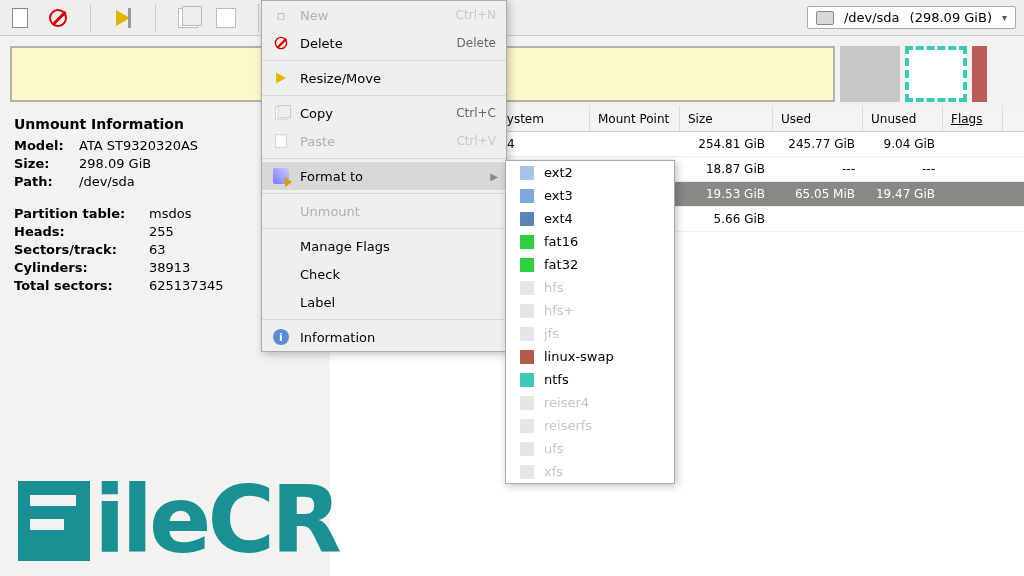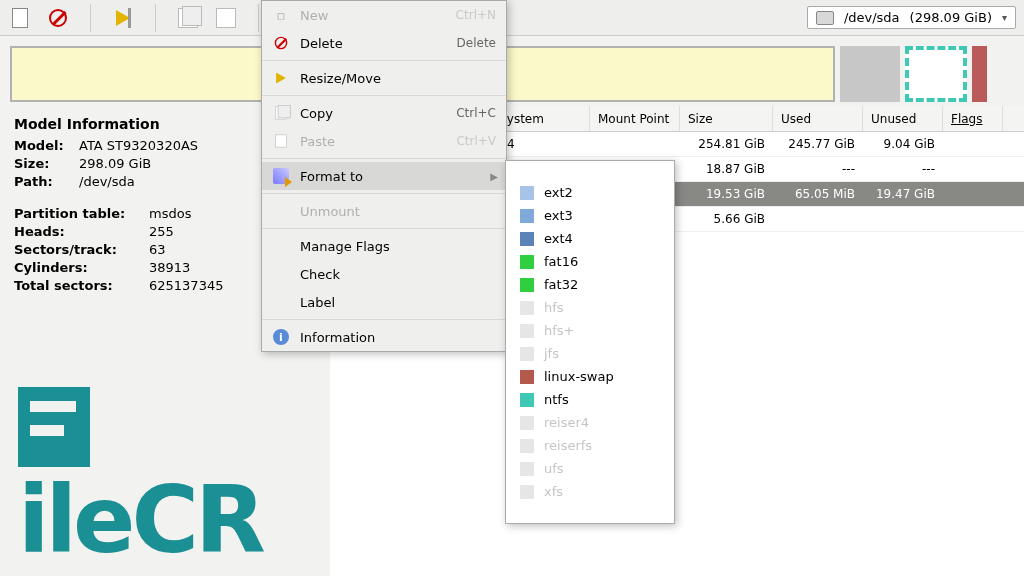--- a/index.html
+++ b/index.html
@@ -53,30 +53,30 @@
 .ctx-item.disabled .shortcut{ color:#c9c9c7;}
 .ctx-sep { height:1px; background:#d8d8d6; margin:3px 0;}
 .ctx-item .mi-icon{ width:18px; height:18px; display:flex; align-items:center; justify-content:center;}
 .ctx-item.hover { background:#d8d8d6;}
 .ctx-item .arrow-sub { position:absolute; right:8px; font-size:10px; color:#888;}
 .underline-first { text-decoration-color: currentColor; }
 .blue-info { width:16px; height:16px; background:#5a8bd6; border-radius:50%; color:#fff; font-size:11px; font-weight:bold; display:flex;align-items:center;justify-content:center;}
 .format-icon{ width:16px; height:16px; background:linear-gradient(45deg,#7a7aff,#c9c9ff); border-radius:2px; position:relative;}
 .format-icon::after{content:""; position:absolute; right:-3px; bottom:-3px; width:0;height:0;border-top:5px solid transparent;border-bottom:5px solid transparent;border-left:7px solid #e29a00;}
 
-.submenu { position:absolute; top:160px; left:505px; width:170px; background:#fff; border:1px solid #aaa; box-shadow:2px 2px 8px rgba(0,0,0,0.25); z-index:60; padding:20px 0;}
+.submenu { position:absolute; top:160px; left:505px; width:170px; background:#fff; border:1px solid #aaa; box-shadow:2px 2px 8px rgba(0,0,0,0.25); z-index:60; padding:0 0;}
 .sub-item { display:flex; align-items:center; gap:10px; padding:4px 14px; font-size:13px;}
 .sub-item.disabled { color:#c5c5c3;}
 .fs-swatch { width:14px; height:14px; }
 .sw-ext2{background:#a7c4e8;} .sw-ext3{background:#7fa9da;} .sw-ext4{background:#5a84b8;}
 .sw-fat16{background:#2fcf3f;} .sw-fat32{background:#2fcf3f;}
 .sw-hfs,.sw-hfsplus,.sw-jfs,.sw-reiser4,.sw-reiserfs,.sw-ufs,.sw-xfs{background:#e6e6e4;}
 .sw-linuxswap{background:#b35a4c;} .sw-ntfs{background:#3fc9b4;}
 
-.watermark { position:absolute; left:18px; bottom:2px; font-size:92px; font-weight:900; color:#1a8f94; letter-spacing:-4px; font-family: Georgia, serif; display:flex; flex-direction:column;}
+.watermark { position:absolute; left:18px; bottom:2px; font-size:92px; font-weight:900; color:#1a8f94; letter-spacing:-4px; font-family: Georgia, serif; display:flex; align-items:center;}
 .watermark .flogo { width:72px; height:80px; background:#1a8f94; margin-right:4px; position:relative;}
 .watermark .flogo::before{ content:""; position:absolute; top:14px; left:12px; width:46px; height:11px; background:#f2f2f0;}
 .watermark .flogo::after{ content:""; position:absolute; top:38px; left:12px; width:34px; height:11px; background:#f2f2f0;}
 </style>
 </head>
 <body>
 
 <div class="toolbar">
   <div class="tb-icon">
       <div style="width:16px;height:20px;border:1px solid #888;background:#fff;"></div>
@@ -108,21 +108,21 @@
 
 <div class="partition-bar">
   <div class="p1"></div>
   <div class="p2"></div>
   <div class="p3"></div>
   <div class="p4"></div>
 </div>
 
 <div class="main">
   <div class="left-panel">
-    <div class="heading">Model Information</div>
+    <div class="heading">Unmount Information</div>
     <div class="kv">
         <span class="k">Model:</span>
         <span>ATA ST9320320AS</span>
       </div>
     <div class="kv">
         <span class="k">Size:</span>
         <span>298.09 GiB</span>
       </div>
     <div class="kv">
         <span class="k">Path:</span>

